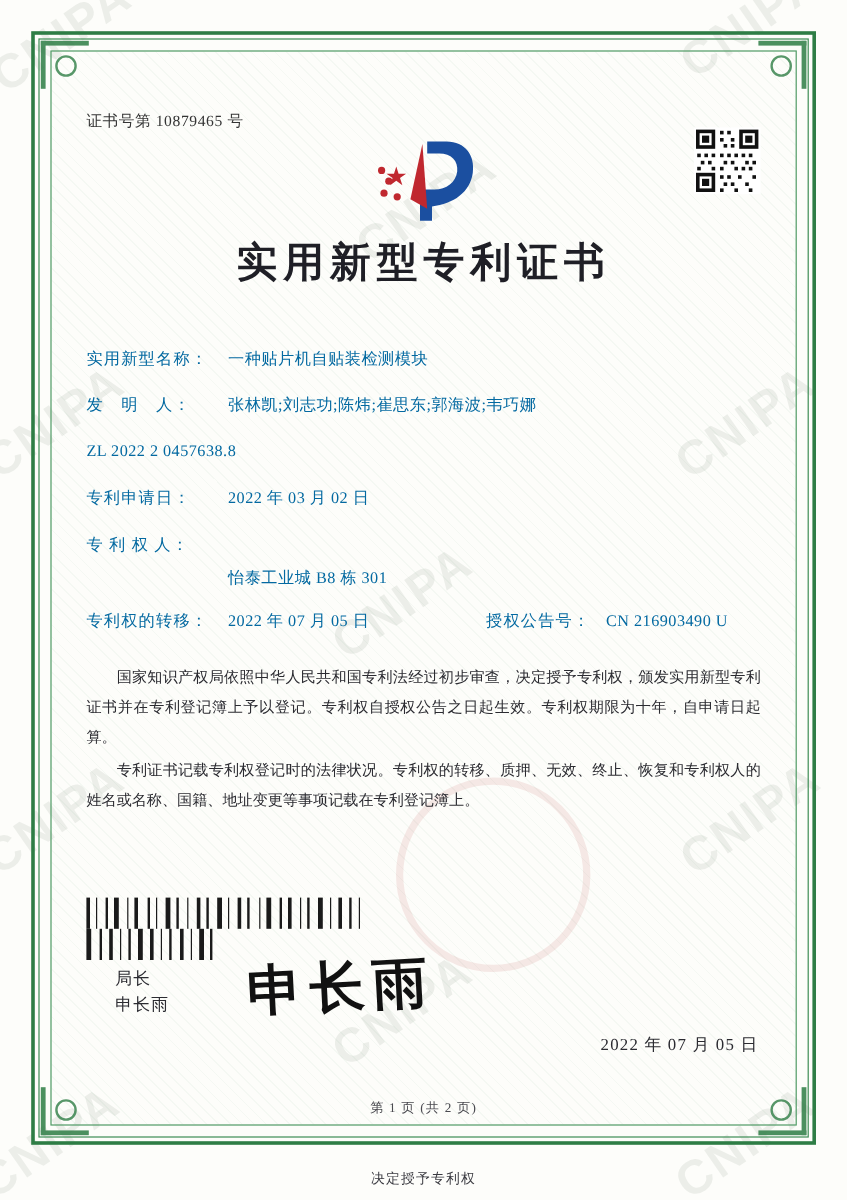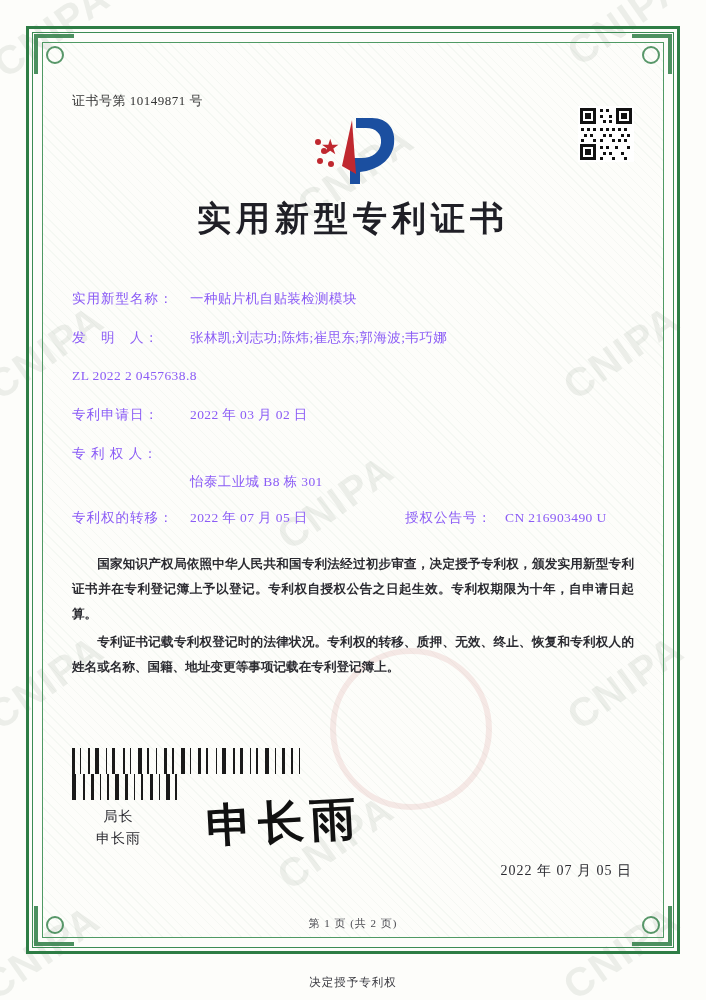--- a/index.html
+++ b/index.html
@@ -154,21 +154,21 @@
     font-weight: bold;
     font-size: 34px;
     letter-spacing: 5px;
     color: #1f1f26;
   }
 
   .fields {
     margin-top: 44px;
     font-family: "Liberation Serif", serif;
     font-size: 13.5px;
-    color: #8b5cf6;
+    color: #0369a1;
     line-height: 1.9;
   }
   .field-row {
     display: flex;
     align-items: baseline;
     margin-bottom: 13px;
   }
   .field-label {
     width: 118px;
     flex: 0 0 118px;
@@ -200,21 +200,20 @@
     margin-top: 22px;
     font-family: "Liberation Serif", serif;
     font-size: 12.6px;
     line-height: 1.95;
     color: #2b2b31;
     text-align: justify;
   }
   .paras p {
     margin: 0 0 4px 0;
     text-indent: 2em;
-    font-weight: bold;
   }
 
   
   .barcode {
     position: absolute;
     left: 72px;
     top: 748px;
     width: 232px;
     height: 26px;
   }
@@ -228,21 +227,20 @@
   
   .sign-block {
     position: absolute;
     left: 96px;
     top: 806px;
     font-family: "Liberation Serif", serif;
     font-size: 14px;
     line-height: 1.55;
     color: #2b2b31;
     letter-spacing: 1px;
-    text-align: center;
   }
   .signature {
     position: absolute;
     left: 206px;
     top: 792px;
     font-family: "DejaVu Serif", serif;
     font-size: 46px;
     color: #111;
     letter-spacing: 6px;
     transform: rotate(-3deg);
@@ -322,21 +320,21 @@
   <div class="corner br"></div>
   <div class="corner-dot tl"></div>
   <div class="corner-dot tr"></div>
   <div class="corner-dot bl"></div>
   <div class="corner-dot br"></div>
 
   <div class="seal-ghost"></div>
 
   <div class="content">
 
-    <div class="cert-no">证书号第 10149871 号</div>
+    <div class="cert-no">证书号第 10879465 号</div>
 
     <div class="logo">
       <svg viewBox="0 0 110 74" width="110" height="74">
         <path d="M58 4 L74 4 C90 4 98 16 96 30 C94 46 80 56 62 58 L62 70 L52 70 L52 44 L64 44 C74 44 82 38 83 29 C84 20 78 14 68 14 L58 14 Z" fill="#1b4fa0"></path>
         <path d="M54 6 L58 60 L44 52 Z" fill="#c0282f"></path>
         <path d="M30 22 l3.1 9.6 h10.1 l-8.2 5.9 3.2 9.6 -8.2-6 -8.2 6 3.2-9.6 -8.2-5.9 h10.1 z" fill="#c0282f" transform="scale(.62) translate(22,18)"></path>
         <g fill="#c0282f">
           <circle cx="20" cy="28" r="3"></circle>
           <circle cx="26" cy="37" r="3"></circle>
           <circle cx="22" cy="47" r="3"></circle>

